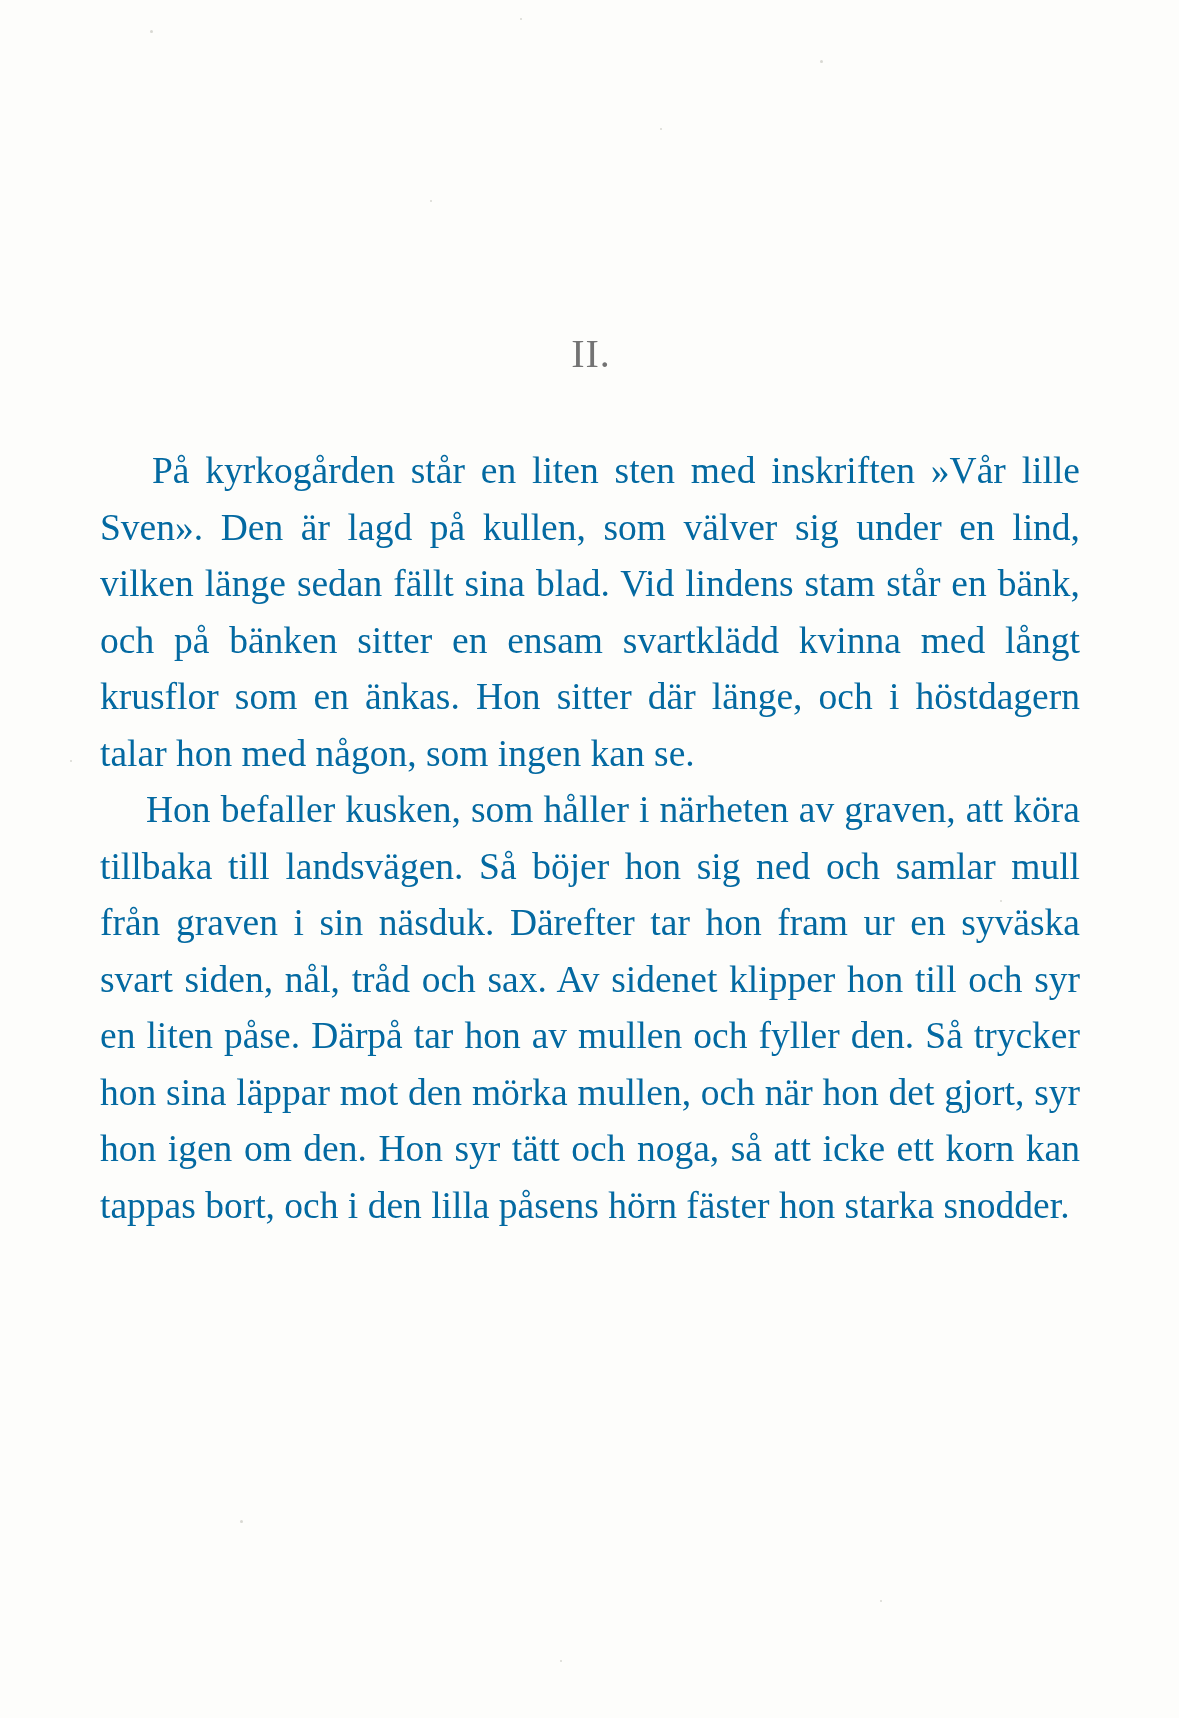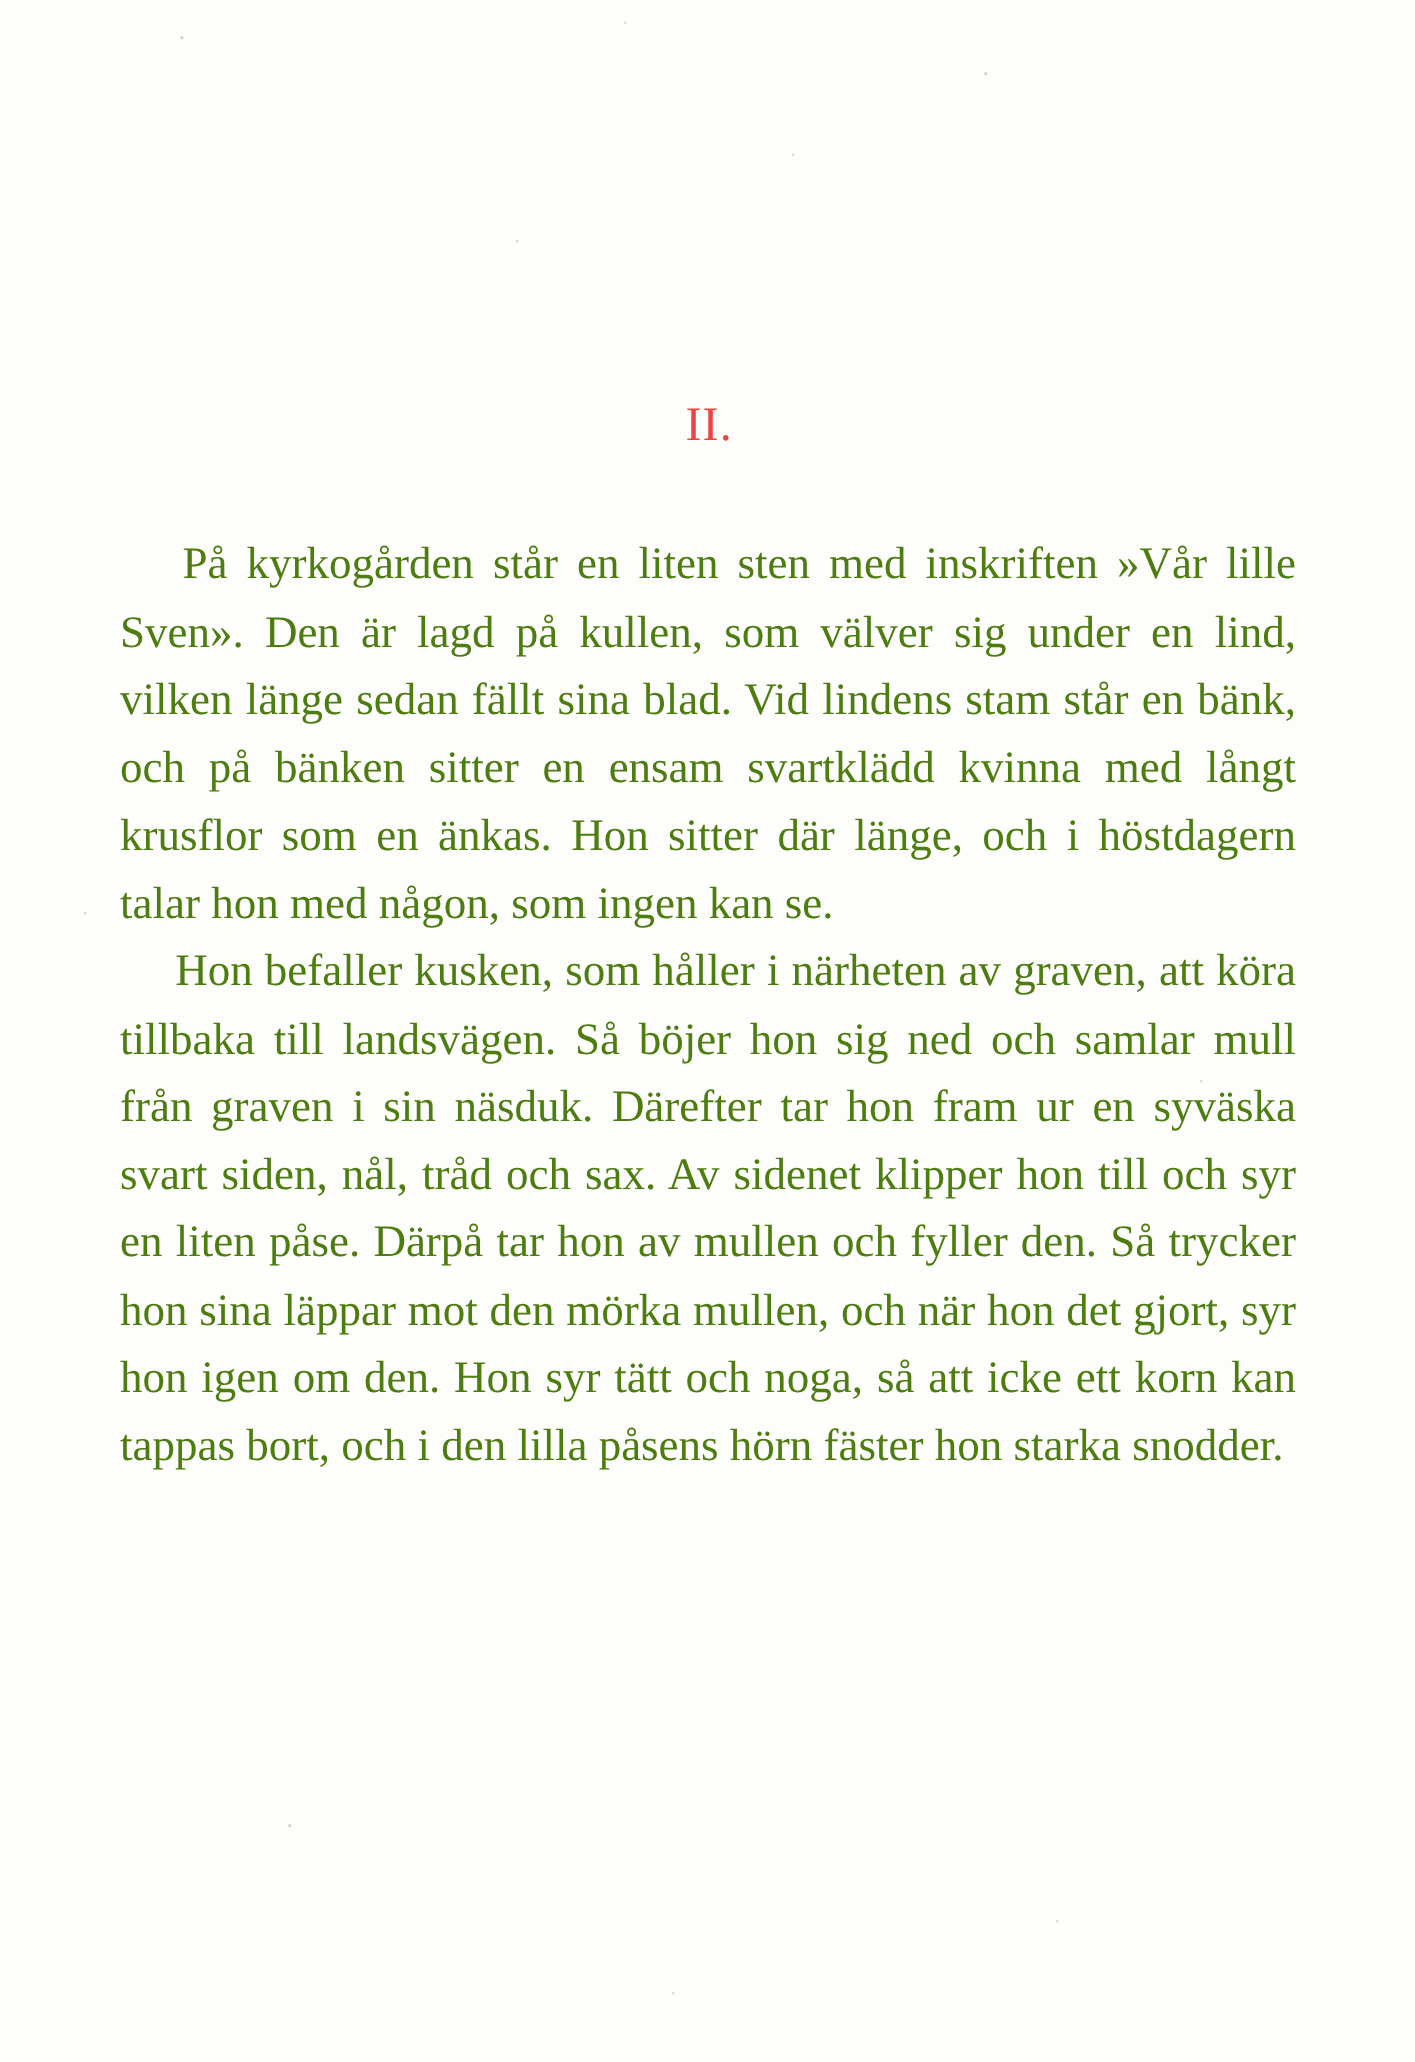--- a/index.html
+++ b/index.html
@@ -28,28 +28,28 @@
     left: 96px;
     top: 330px;
     width: 990px;
   }
   .chapter-number {
     text-align: center;
     font-size: 40px;
     letter-spacing: 1px;
     margin: 0 0 66px 0;
     font-weight: normal;
-    color: #ef4444;
+    color: #737373;
   }
   .body-text {
     font-size: 37.5px;
     line-height: 56.5px;
     text-align: justify;
     text-justify: inter-word;
-    color: #4d7c0f;
+    color: #0369a1;
     margin: 0;
     padding: 0 6px 0 4px;
     hyphens: manual;
   }
   .body-text.first {
     text-indent: 52px;
   }
   .body-text.second {
     text-indent: 46px;
   }

